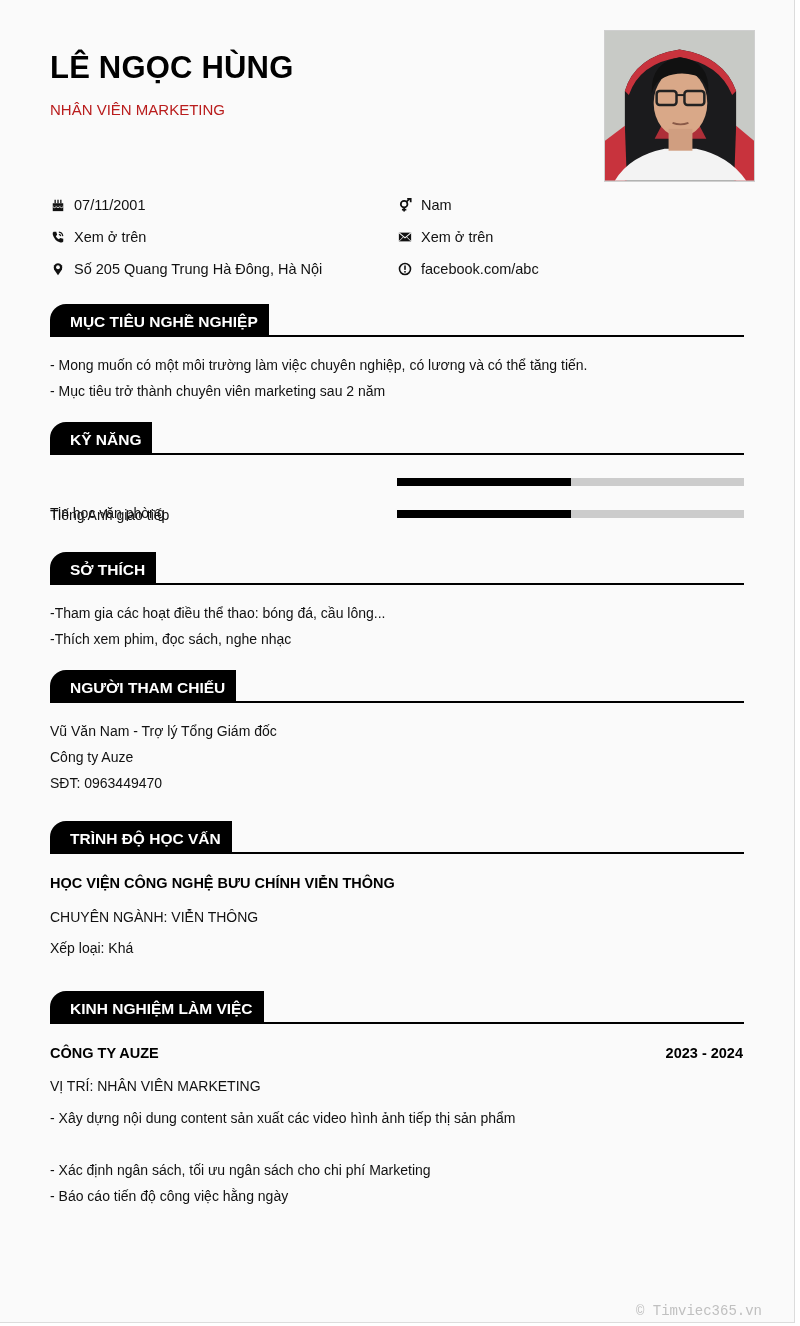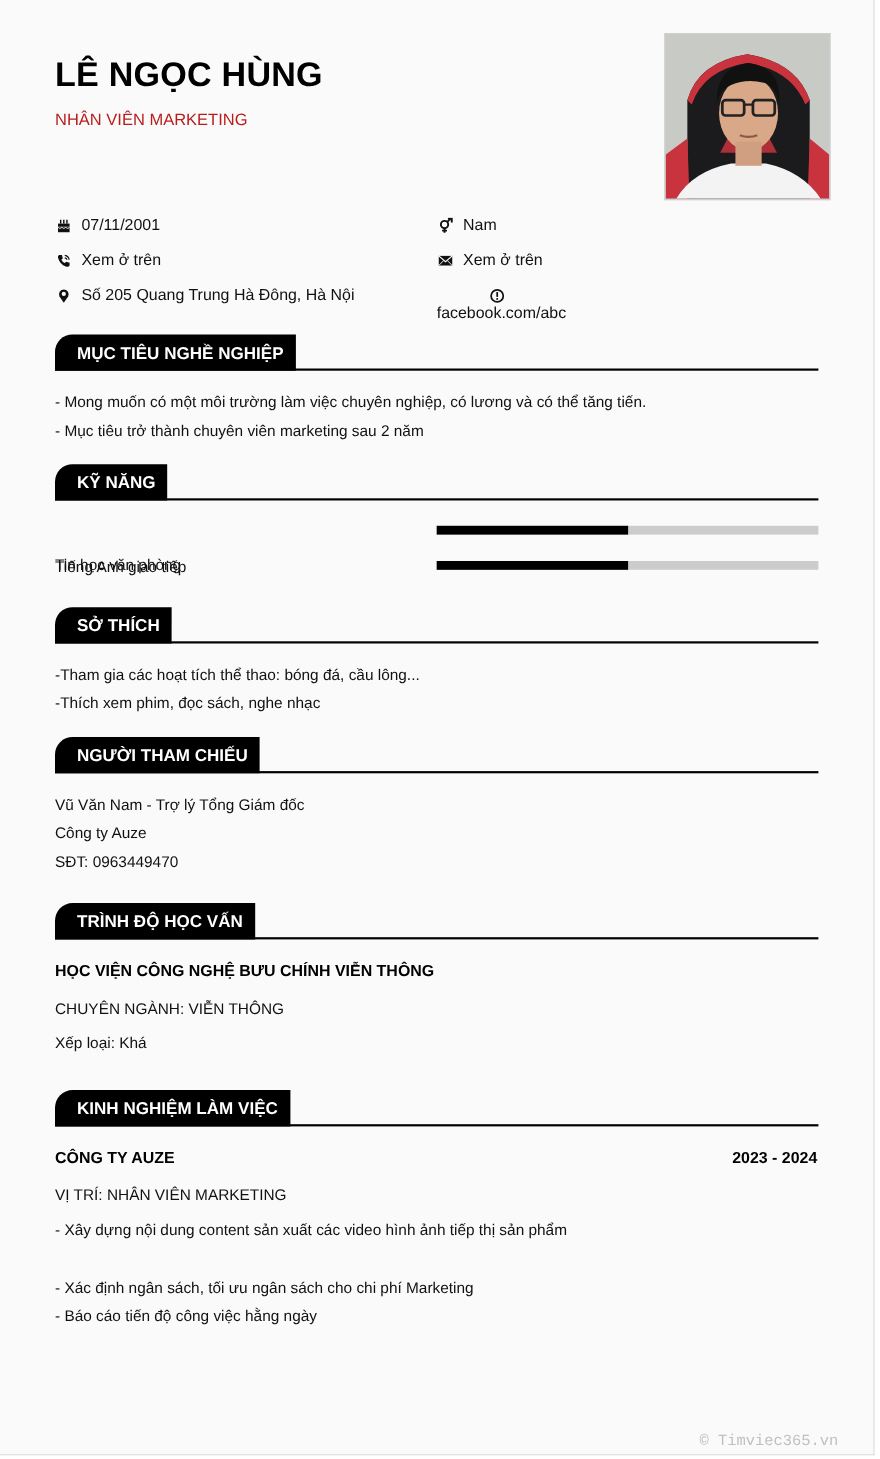--- a/index.html
+++ b/index.html
@@ -112,21 +112,21 @@
   <div class="info" style="left:397px; top:229px;">
     <span class="ico">
       <svg viewBox="0 0 16 16">
           <rect x="1" y="3" width="14" height="10" fill="#111"></rect>
           <path d="M1 3 L8 9 L15 3" stroke="#fafafa" stroke-width="1.3" fill="none"></path>
           <path d="M1 13 L6 8 M15 13 L10 8" stroke="#fafafa" stroke-width="1" fill="none"></path>
         </svg>
     </span>
     <span>Xem ở trên</span>
   </div>
-  <div class="info" style="left:397px; top:261px;flex-direction:column;">
+  <div class="info" style="left:397px; top:261px;">
     <span class="ico">
       <svg viewBox="0 0 16 16">
           <circle cx="8" cy="8" r="6.3" fill="none" stroke="#111" stroke-width="1.8"></circle>
           <rect x="7.1" y="4" width="1.8" height="5" fill="#111"></rect>
           <rect x="7.1" y="10.3" width="1.8" height="1.8" fill="#111"></rect>
         </svg>
     </span>
     <span>facebook.com/abc</span>
   </div>
 
@@ -147,21 +147,21 @@
   </div>
   <div class="text" style="top:507px;">Tiếng Anh giao tiếp</div>
   <div class="skill-bar" style="top:510px;">
     <div class="fill" style="width: 50%;"></div>
   </div>
 
   <div class="section-head" style="top:552px;">
     <div class="tab">SỞ THÍCH</div>
     <div class="rule"></div>
   </div>
-  <div class="text" style="top:605px;">-Tham gia các hoạt tích thể thao: bóng đá, cầu lông...</div>
+  <div class="text" style="top:605px;">-Tham gia các hoạt điều thể thao: bóng đá, cầu lông...</div>
   <div class="text" style="top:631px;">-Thích xem phim, đọc sách, nghe nhạc</div>
 
   <div class="section-head" style="top:670px;">
     <div class="tab">NGƯỜI THAM CHIẾU</div>
     <div class="rule"></div>
   </div>
   <div class="text" style="top:723px;">Vũ Văn Nam - Trợ lý Tổng Giám đốc</div>
   <div class="text" style="top:749px;">Công ty Auze</div>
   <div class="text" style="top:775px;">SĐT: 0963449470</div>
 

